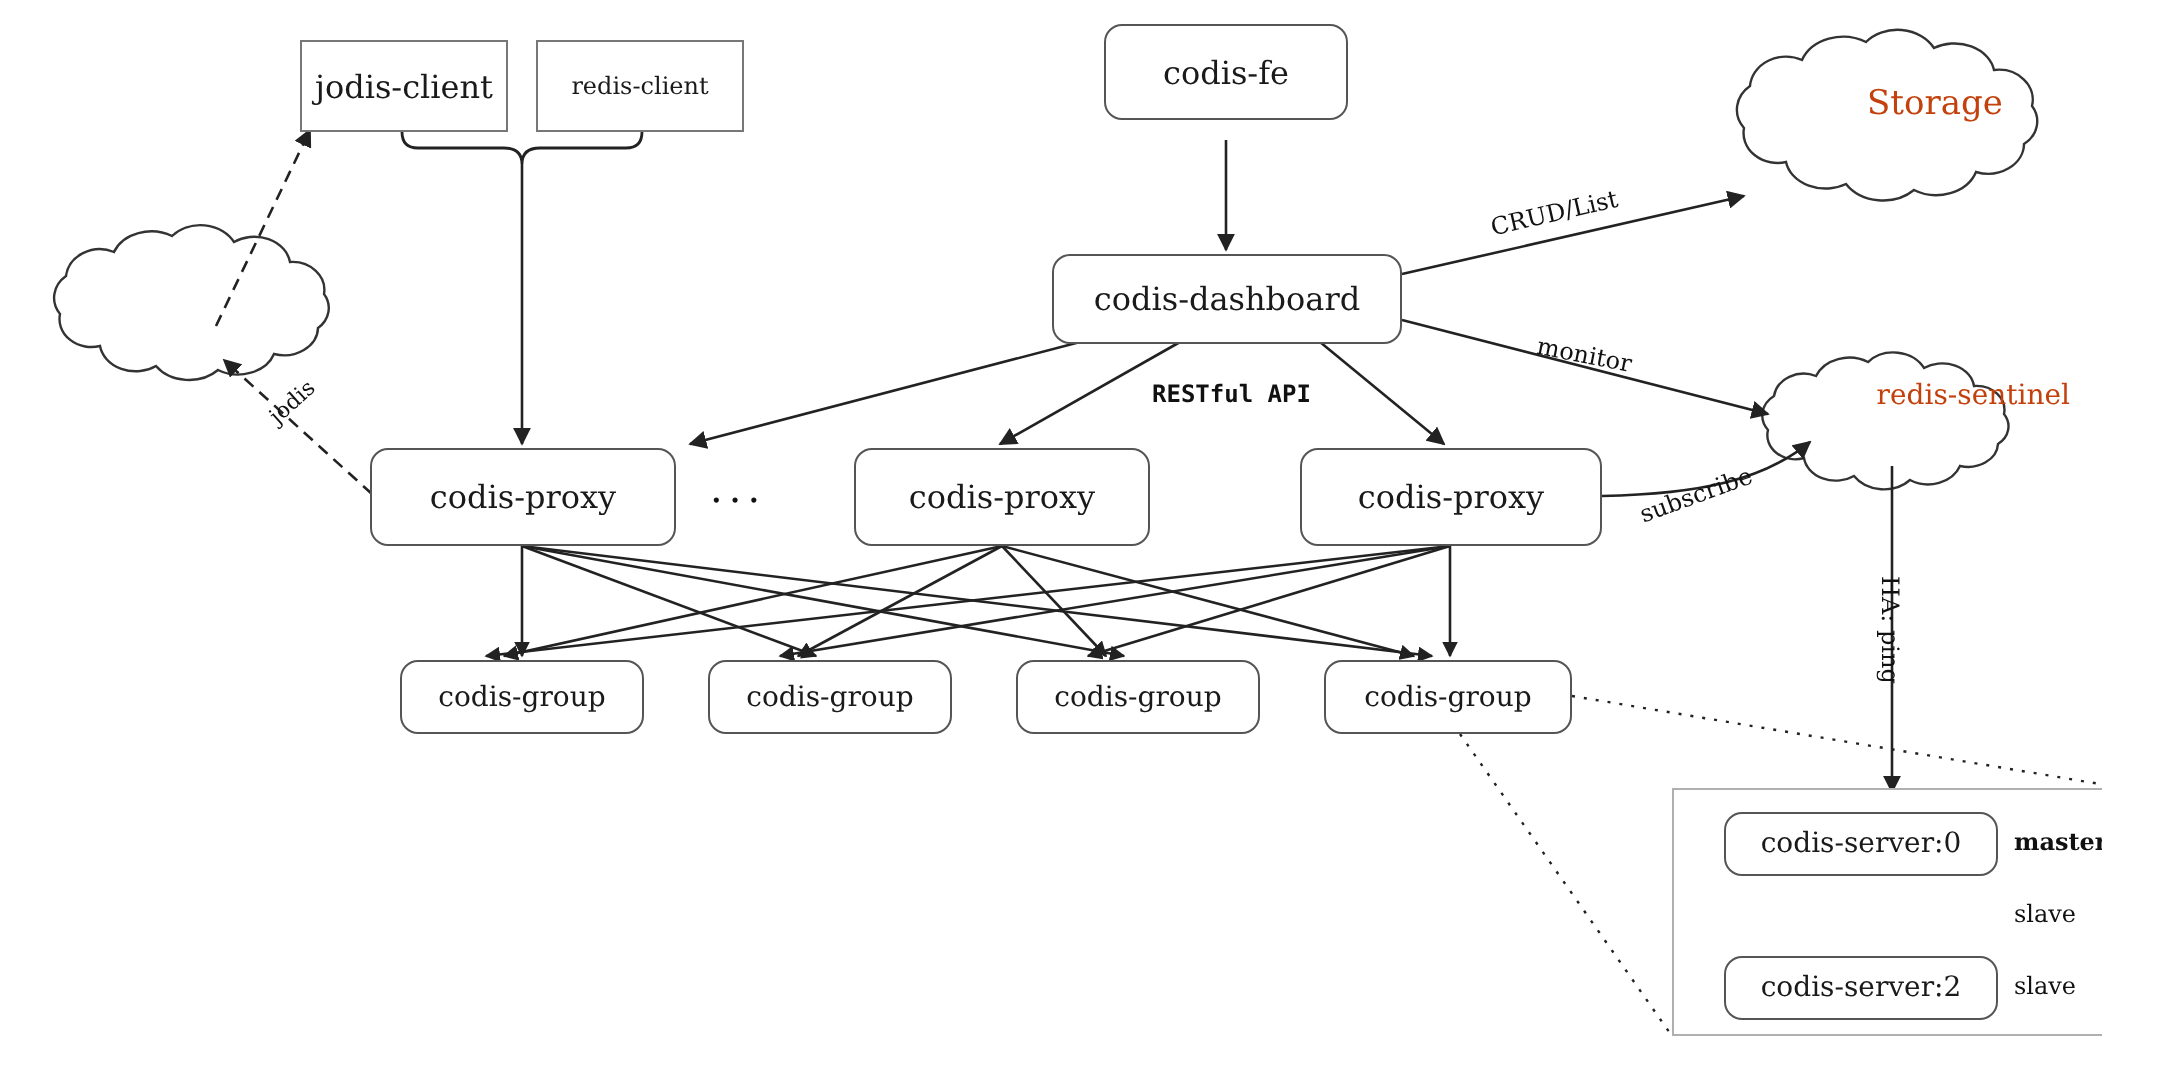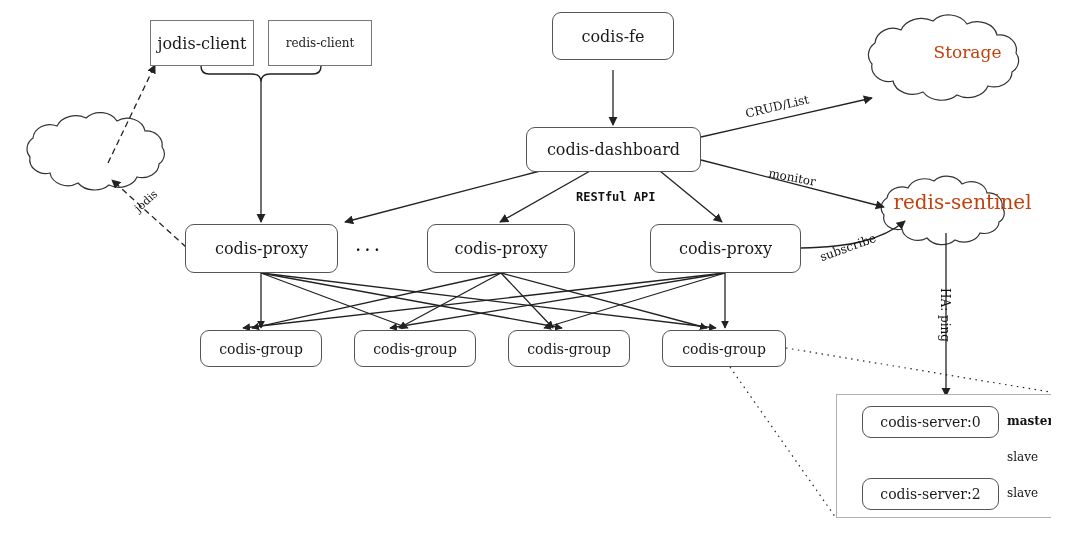--- a/index.html
+++ b/index.html
@@ -133,21 +133,21 @@
   <div class="node rounded" style="left:552px;top:12px;width:122px;height:48px;font-size:16px;">
     <span>codis-fe</span>
   </div>
 
   <div class="node rounded" style="left:526px;top:127px;width:175px;height:45px;font-size:16px;">
     <span>codis-dashboard</span>
   </div>
 
   <div class="cloudtext" style="left:880px;top:42px;width:175px;text-align:center;font-size:17px;">Storage</div>
 
-  <div class="cloudtext" style="left:890px;top:190px;width:145px;text-align:center;font-size:20px;">redis-sentinel</div>
+  <div class="cloudtext" style="left:890px;top:190px;width:145px;text-align:right;font-size:14px;">redis-sentinel</div>
 
   <div class="node rounded" style="left:185px;top:224px;width:153px;height:49px;font-size:16px;">
     <span>codis-proxy</span>
   </div>
 
   <div class="dots" style="left:355px;top:238px;font-size:20px;">···</div>
 
   <div class="node rounded" style="left:427px;top:224px;width:148px;height:49px;font-size:16px;">
     <span>codis-proxy</span>
   </div>

